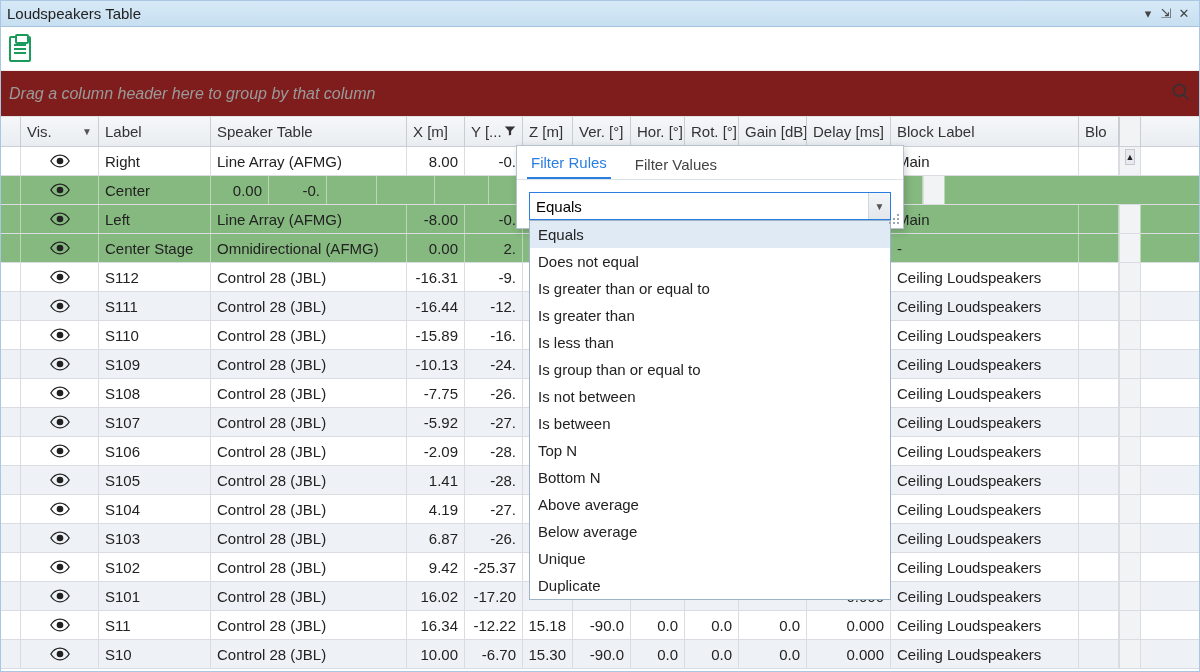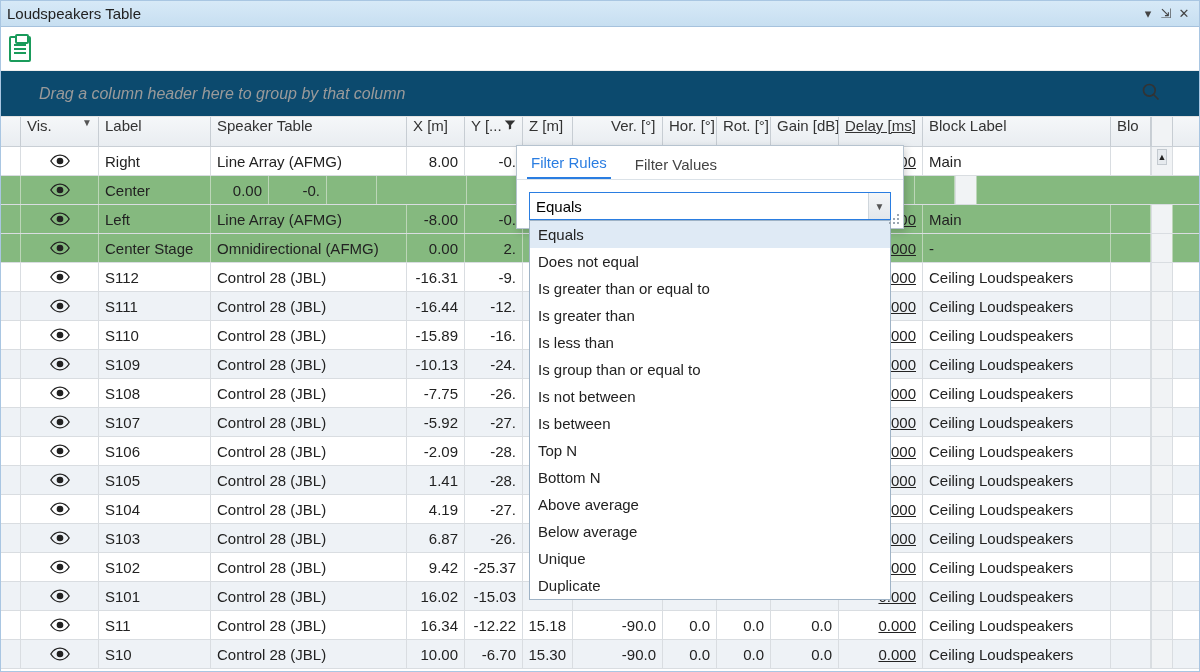--- a/index.html
+++ b/index.html
@@ -6,25 +6,25 @@
   html, body { width: 1200px; height: 672px; font-family: "Segoe UI", Tahoma, sans-serif; font-size: 15px; color: #222; overflow: hidden; background: #fff; }
   .window { width: 1200px; height: 672px; display: flex; flex-direction: column; border: 1px solid #a9c6e2; }
   .title-bar { background: linear-gradient(#d7e9f7,#c7dff1); height: 26px; display: flex; align-items: center; padding: 12px 6px; border-bottom: 1px solid #a6c2dd; }
   .title-bar .title-text { flex: 1; font-size: 15px; }
   .title-bar .ctl { width: 18px; text-align: center; cursor: pointer; font-size: 13px; color: #444; }
   .toolbar { height: 44px; display: flex; align-items: center; padding: 0 8px; background: #fff; border-bottom: 1px solid #eee; }
   .clipboard-icon { width: 22px; height: 26px; border: 2px solid #1a9b5b; border-radius: 2px; position: relative; }
   .clipboard-icon::before { content: ""; position: absolute; top: -4px; left: 4px; width: 10px; height: 6px; border: 2px solid #1a9b5b; border-radius: 2px; background: #fff; }
   .clipboard-icon .lines { position: absolute; top: 6px; left: 3px; right: 3px; }
   .clipboard-icon .lines span { display: block; height: 2px; background: #1a9b5b; margin-bottom: 2px; }
-  .group-panel { height: 46px; display: flex; align-items: center; padding: 0 38px; background: #0c4a6e; border-bottom: 1px solid #e2e2e2; justify-content: space-between; }
+  .group-panel { height: 46px; display: flex; align-items: center; padding: 0 8px; background: #7f1d1d; border-bottom: 1px solid #e2e2e2; justify-content: space-between; }
   .group-panel .hint { color: #9a9a9a; font-style: italic; font-size: 16px; }
   .search-icon svg { width: 20px; height: 20px; }
   .header-row { display: flex; background: linear-gradient(#f5f7f9,#e9edf1); border-bottom: 1px solid #c9cfd5; height: 30px; }
-  .header-cell { border-right: 1px solid #c7cdd3; display: flex; padding: 0 6px; font-size: 15px; color: #333; overflow: hidden; white-space: nowrap; position: relative; }
+  .header-cell { border-right: 1px solid #c7cdd3; display: flex; align-items: center; padding: 0 6px; font-size: 15px; color: #333; overflow: hidden; white-space: nowrap; position: relative; }
   .header-cell.num { justify-content: flex-start; }
   .header-cell .drop { margin-left: auto; font-size: 10px; color: #555; }
   .funnel { margin-left: auto; }
   .funnel svg { width: 12px; height: 12px; }
   .rows { flex: 1; overflow: hidden; position: relative; }
   .row { display: flex; height: 29px; border-bottom: 1px solid #d9dde1; }
   .row.sel { background: #85b97f; }
   .row.alt { background: #eef2f6; }
   .row.plain { background: #fff; }
   .cell { border-right: 1px solid #d9dde1; padding: 0 6px; display: flex; align-items: center; overflow: hidden; white-space: nowrap; font-size: 15px; }
@@ -33,25 +33,25 @@
   .cell.first { justify-content: center; }
   .eye svg { width: 20px; height: 14px; display: block; }
   
   .c-handle { width: 20px; }
   .c-vis   { width: 78px; }
   .c-label { width: 112px; }
   .c-model { width: 196px; }
   .c-x     { width: 58px; }
   .c-y     { width: 58px; }
   .c-z     { width: 50px; }
-  .c-ver   { width: 58px; margin-left: 32px; }
+  .c-ver   { width: 58px; }
   .c-hor   { width: 54px; }
   .c-rot   { width: 54px; }
   .c-gain  { width: 68px; }
-  .c-delay { width: 84px; text-decoration: underline; }
+  .c-delay { width: 84px; }
   .c-block { width: 188px; }
   .c-blo   { width: 40px; }
   .c-scroll{ width: 22px; background: #f1f3f5; border-left: 1px solid #c9cfd5; display:flex; align-items:flex-start; justify-content:center; }
   .row .c-scroll { border-left: 1px solid #d9dde1; }
 
   
   .popup { position: absolute; left: 516px; top: 145px; width: 388px; background: #fff; border: 1px solid #b6c3cf; box-shadow: 2px 3px 8px rgba(0,0,0,0.18); z-index: 10; }
   .popup-tabs { display: flex; height: 34px; border-bottom: 1px solid #dbe2e8; align-items: flex-end; padding: 0 10px; gap: 20px; }
   .popup-tab { font-size: 15px; padding: 6px 4px; color: #444; cursor: pointer; }
   .popup-tab.active { color: #2a7de1; border-bottom: 2px solid #2a7de1; }
@@ -516,21 +516,21 @@
           <span class="eye">
             <svg viewBox="0 0 24 16" fill="none" stroke="#222" stroke-width="1.6">
               <path d="M1 8c3-5 7-7 11-7s8 2 11 7c-3 5-7 7-11 7S4 13 1 8z"></path>
               <circle cx="12" cy="8" r="3.2" fill="#222"></circle>
             </svg>
           </span>
         </div>
         <div class="cell c-label">S101</div>
         <div class="cell c-model">Control 28 (JBL)</div>
         <div class="cell c-x num">16.02</div>
-        <div class="cell c-y num">-15.03</div>
+        <div class="cell c-y num">-17.20</div>
         <div class="cell c-z num"></div>
         <div class="cell c-ver num"></div>
         <div class="cell c-hor num"></div>
         <div class="cell c-rot num"></div>
         <div class="cell c-gain num"></div>
         <div class="cell c-delay num">0.000</div>
         <div class="cell c-block">Ceiling Loudspeakers</div>
         <div class="cell c-blo"></div>
         <div class="cell c-scroll"></div>
       </div>

